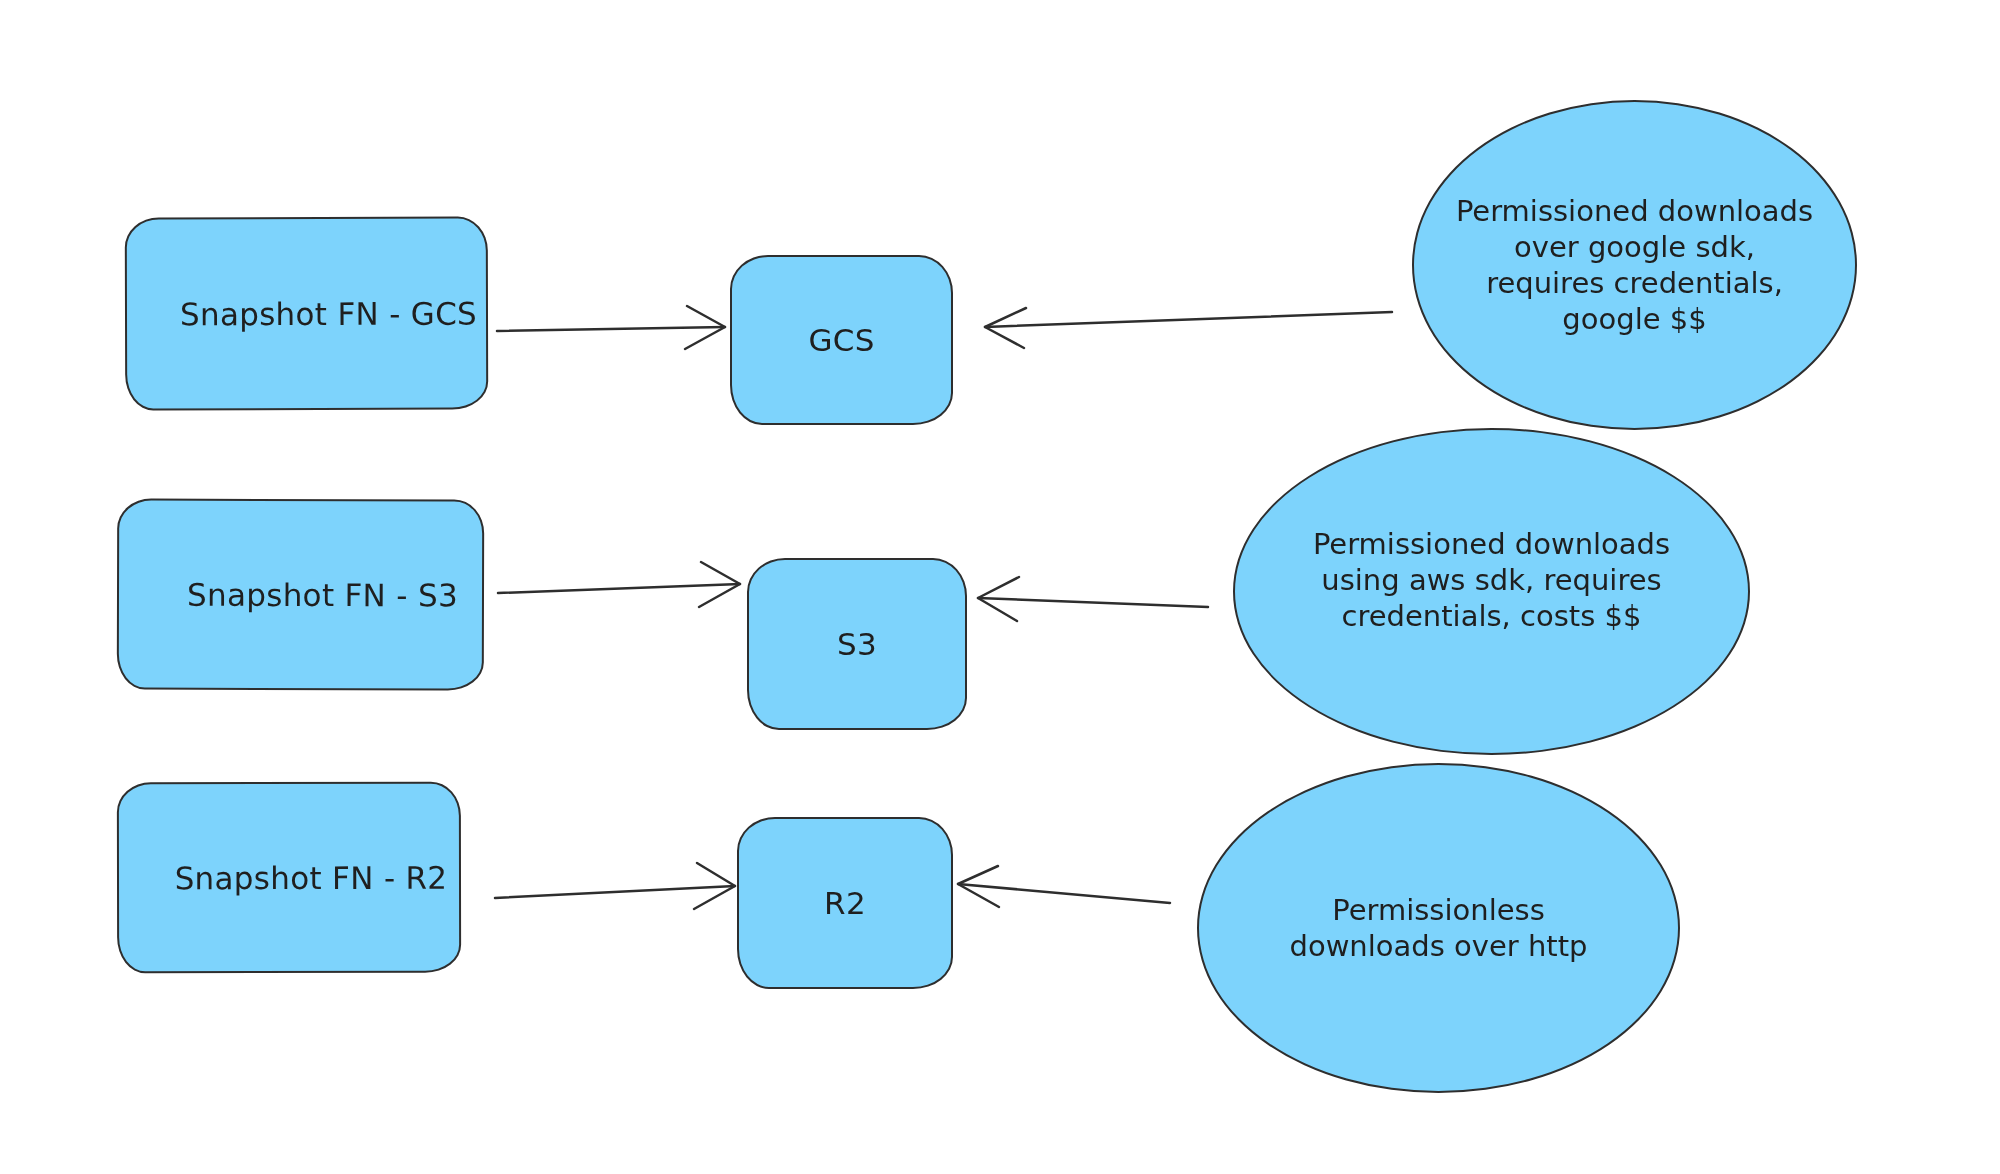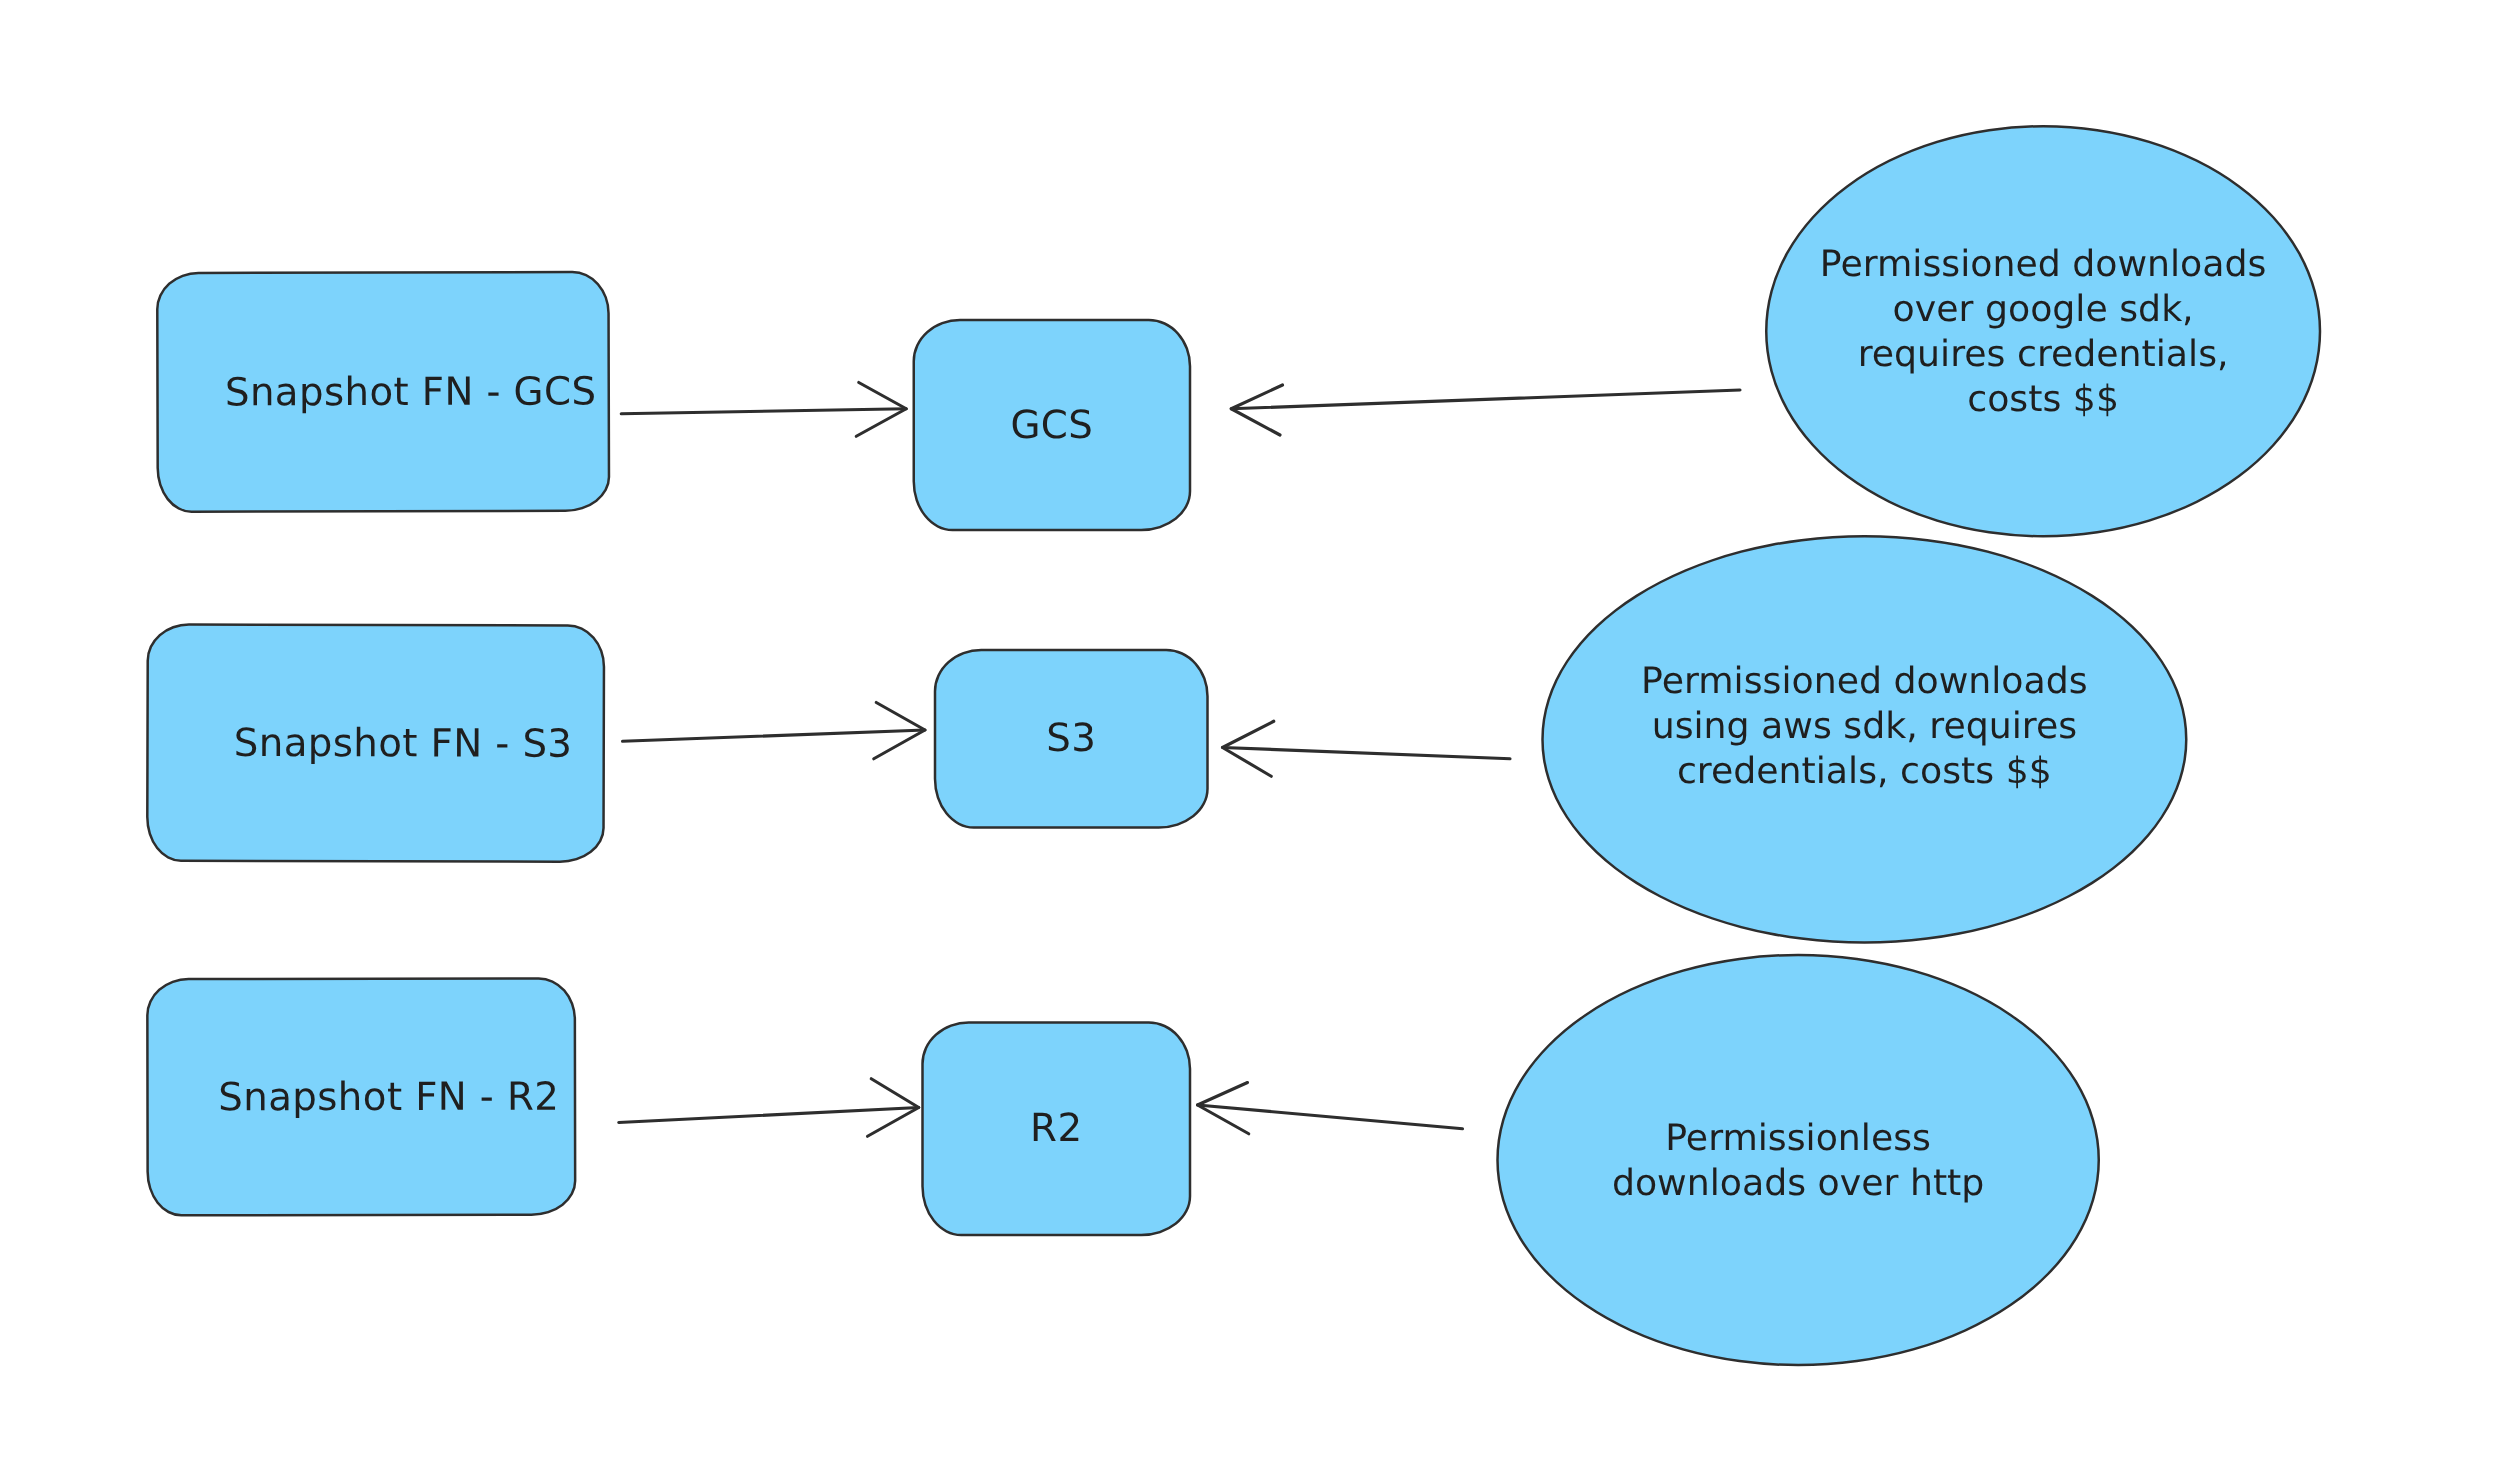--- a/index.html
+++ b/index.html
@@ -47,21 +47,21 @@
   }
   .annotation-line {
     white-space: nowrap;
   }
   
   #src-gcs   { left: 125px;  top: 217px; width: 363px; height: 193px; transform: rotate(-0.15deg); }
   #tgt-gcs   { left: 730px;  top: 223px; width: 223px; height: 170px; }
   #ann-gcs   { left: 1412px; top: 100px; width: 445px; height: 330px; }
   
   #src-s3    { left: 117px;  top: 499px; width: 367px; height: 191px; transform: rotate(0.15deg); }
-  #tgt-s3    { left: 747px;  top: 487px; width: 220px; height: 144px; }
+  #tgt-s3    { left: 747px;  top: 526px; width: 220px; height: 172px; }
   #ann-s3    { left: 1233px; top: 428px; width: 517px; height: 327px; padding-bottom: 24px; box-sizing: border-box; }
   
   #src-r2    { left: 117px;  top: 782px; width: 344px; height: 191px; transform: rotate(-0.1deg); }
   #tgt-r2    { left: 737px;  top: 785px; width: 216px; height: 172px; }
   #ann-r2    { left: 1197px; top: 763px; width: 483px; height: 330px; }
 
   #arrow-layer {
     position: absolute;
     left: 0;
     top: 0;
@@ -84,21 +84,21 @@
   <div class="node rect-node" id="src-gcs">
     <span class="node-label">Snapshot FN - GCS</span>
   </div>
   <div class="node small-node" id="tgt-gcs">
     <span class="node-label">GCS</span>
   </div>
   <div class="node ellipse-node" id="ann-gcs">
     <div class="annotation-line">Permissioned downloads</div>
     <div class="annotation-line">over google sdk,</div>
     <div class="annotation-line">requires credentials,</div>
-    <div class="annotation-line">costs $$</div>
+    <div class="annotation-line">google $$</div>
   </div>
 
   <div class="node rect-node" id="src-s3">
     <span class="node-label">Snapshot FN - S3</span>
   </div>
   <div class="node small-node" id="tgt-s3">
     <span class="node-label">S3</span>
   </div>
   <div class="node ellipse-node" id="ann-s3">
     <div class="annotation-line">Permissioned downloads</div>

